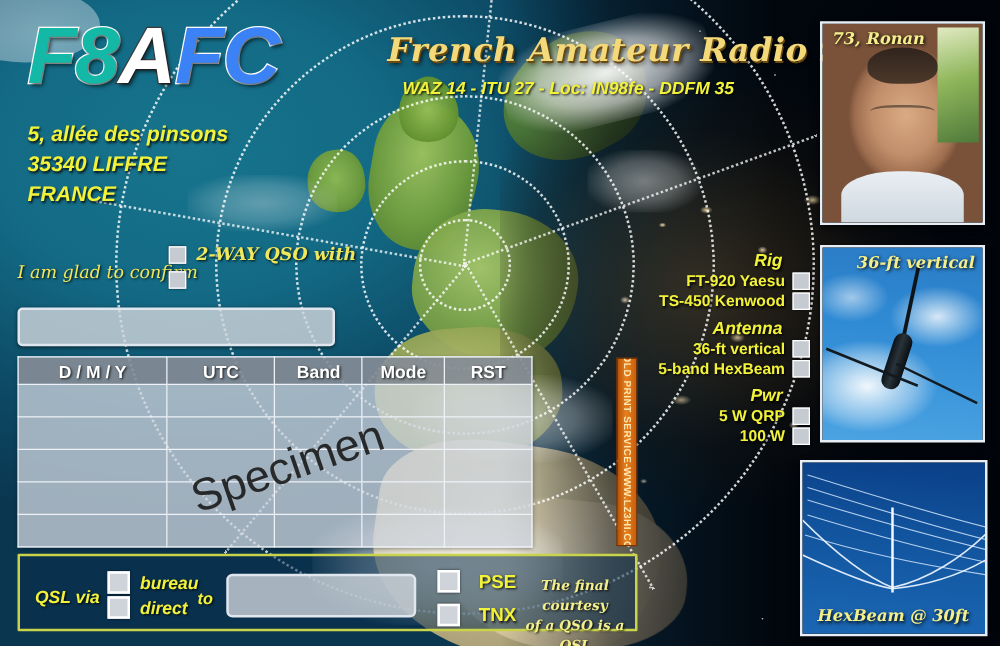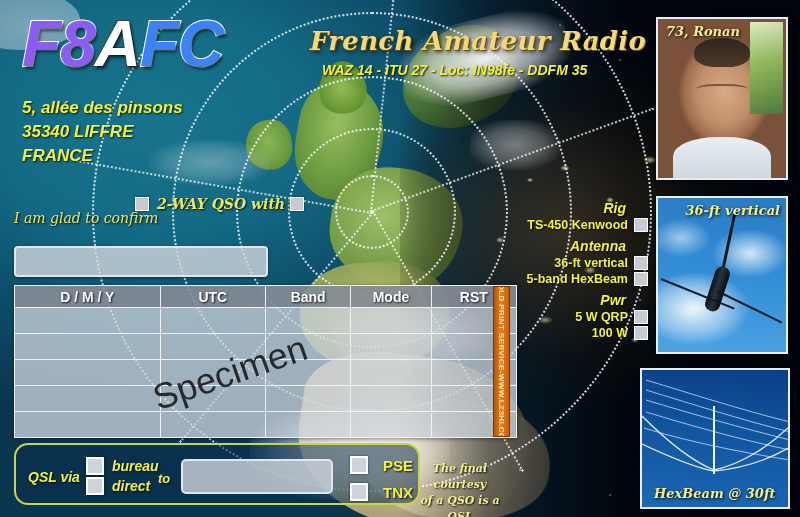--- a/index.html
+++ b/index.html
@@ -166,21 +166,21 @@
 
   
   #callsign {
     position: absolute; left: 22px; top: 12px;
     font-size: 64px; font-weight: bold; font-style: italic;
     letter-spacing: -1px;
     line-height: 1;
     white-space: nowrap;
   }
   #callsign span { text-shadow: 2px 3px 3px rgba(0,0,0,.55); }
-  .cs-blue  { color: #8b5cf6; -webkit-text-stroke: 2px #ffffff; paint-order: stroke fill; }
+  .cs-blue  { color: #14b8a6; -webkit-text-stroke: 2px #ffffff; paint-order: stroke fill; }
   .cs-white { color: #ffffff; -webkit-text-stroke: 2px #3c3c3c; paint-order: stroke fill; }
   .cs-red   { color: #3b82f6; -webkit-text-stroke: 2px #ffffff; paint-order: stroke fill; }
 
   
   #address {
     position: absolute; left: 22px; top: 96px;
     color: #f2f23a;
     font-size: 17px; font-weight: bold; font-style: italic;
     line-height: 1.42;
     text-shadow: 1px 1px 2px rgba(0,0,0,.85);
@@ -209,21 +209,21 @@
   #confirm-line {
     position: absolute; left: 14px; top: 210px;
     font-family: "DejaVu Serif", serif;
     font-size: 14px; font-style: italic;
     color: #f0e85c;
     text-shadow: 1px 1px 2px rgba(0,0,0,.9);
     white-space: nowrap;
   }
   .confirm-opts {
     position: absolute; left: 135px; top: 196px;
-    display: flex; flex-direction: row; gap: 5px;
+    display: flex; flex-direction: column; gap: 5px;
   }
   .opt-row { display: flex; align-items: center; gap: 8px; }
   .opt-label {
     font-family: "DejaVu Serif", serif;
     font-size: 14px; font-style: italic; font-weight: bold;
     color: #f0e85c;
     text-shadow: 1px 1px 2px rgba(0,0,0,.9);
     white-space: nowrap;
   }
 
@@ -246,21 +246,21 @@
     width: 254px; height: 31px;
     background: rgba(206,212,219,.82);
     border: 2px solid #dfe6ee;
     border-radius: 4px;
     box-shadow: 0 1px 3px rgba(0,0,0,.5);
   }
 
   
   #log-table {
     position: absolute; left: 14px; top: 285px;
-    width: 503px; height: 152px;
+    width: 412px; height: 152px;
     border: 1px solid #e9eef4;
     border-collapse: collapse;
     table-layout: fixed;
     background: rgba(198,206,216,.62);
     box-shadow: 0 1px 4px rgba(0,0,0,.45);
   }
   #log-table th, #log-table td {
     border: 1px solid #eef2f7;
     padding: 0;
   }
@@ -405,23 +405,23 @@
 
   #photo-hexbeam { left: 640px; top: 368px; width: 150px; height: 141px; }
   .hex-art {
     position: absolute; inset: 0;
     background: linear-gradient(185deg, #0a3f86 0%, #12559f 45%, #1b67b4 100%);
   }
 
   
   #qsl-bar {
     position: absolute; left: 14px; top: 443px;
-    width: 406px; height: 62px;
+    width: 496px; height: 62px;
     border: 2px solid #c9d44a;
-    border-radius: 14px;
+    border-radius: 1px;
     background: rgba(10,46,76,.55);
   }
   #qsl-via {
     position: absolute; left: 12px; top: 24px;
     font-size: 14px; font-weight: bold; font-style: italic;
     color: #f2f23a;
     text-shadow: 1px 1px 2px rgba(0,0,0,.9);
   }
   .qsl-opts {
     position: absolute; left: 70px; top: 12px;
@@ -581,20 +581,24 @@
 
   <div id="specimen">Specimen</div>
 
   <div id="print-strip">
     <span>GOLD PRINT SERVICE-WWW.LZ3HI.COM</span>
   </div>
 
   <div id="equipment">
     <div class="eq-head first">Rig</div>
     <div class="eq-row">
+      <div class="eq-label">FT-920 Yaesu</div>
+      <div class="chk"></div>
+    </div>
+    <div class="eq-row">
       <div class="eq-label">TS-450 Kenwood</div>
       <div class="chk"></div>
     </div>
 
     <div class="eq-head">Antenna</div>
     <div class="eq-row">
       <div class="eq-label">36-ft vertical</div>
       <div class="chk"></div>
     </div>
     <div class="eq-row">

